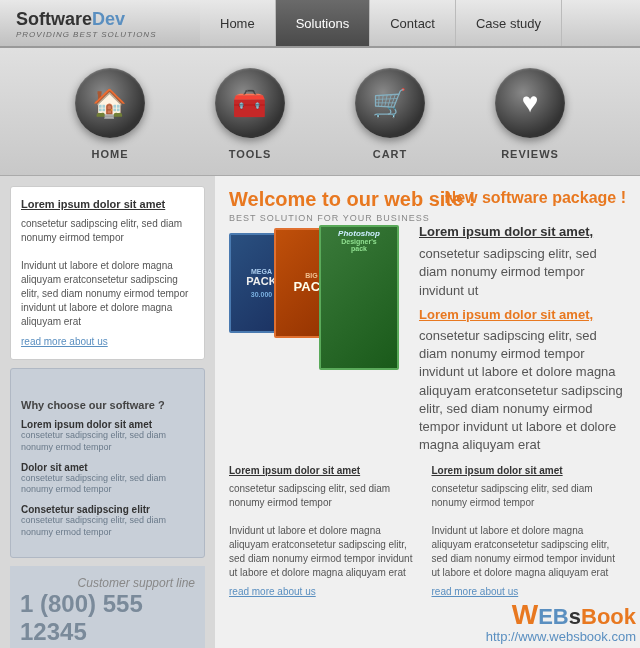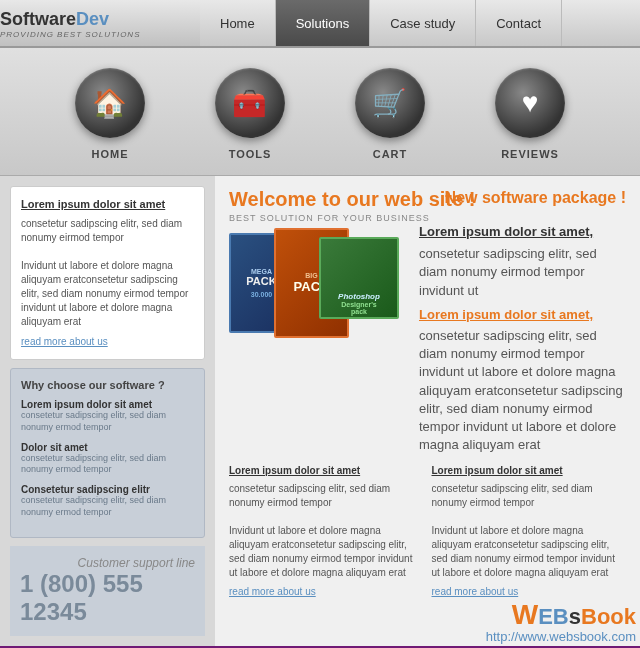--- a/index.html
+++ b/index.html
@@ -11,20 +11,21 @@
       align-items: stretch;
       background: linear-gradient(to bottom, #e8e8e8, #c8c8c8);
       height: 48px;
       border-bottom: 2px solid #999;
     }
     #logo-area {
       width: 200px;
       display: flex;
       flex-direction: column;
       justify-content: center;
+      padding-left: 16px;
       background: linear-gradient(to bottom, #e8e8e8, #c0c0c0);
     }
     #logo-title {
       font-size: 20px;
       font-weight: bold;
       color: #333;
     }
     #logo-title span { color: #5a8fc0; }
     #logo-subtitle {
       font-size: 8px;
@@ -130,20 +131,21 @@
       background: #c8cfd8;
       border: 1px solid #b0b8c4;
       border-radius: 3px;
       padding: 10px;
       margin-bottom: 8px;
     }
     .sidebar-why h3 {
       font-size: 11px;
       color: #444;
       margin-bottom: 8px;
+      margin-top: 20px;
     }
     .why-item { margin-bottom: 8px; }
     .why-item .why-title {
       font-weight: bold;
       color: #333;
       font-size: 10px;
     }
     .why-item .why-text {
       color: #6a7a8a;
       font-size: 9px;
@@ -221,33 +223,33 @@
       font-size: 9px;
       color: #f0a060;
       font-weight: bold;
       text-align: center;
       position: absolute;
       left: 45px;
       top: 5px;
       border-radius: 2px;
     }
     .box-photoshop {
-      width: 80px; height: 82px;
+      width: 80px; height: 145px;
       background: linear-gradient(135deg, #3a7a3a, #1a5a1a);
       border: 2px solid #5aaa5a;
       display: flex;
-      align-items: flex-end;
+      align-items: flex-start;
       justify-content: center;
       font-size: 7px;
       color: #90e090;
       font-weight: bold;
       text-align: center;
       position: absolute;
       left: 90px;
-      top: 14px;
+      top: 2px;
       border-radius: 2px;
     }
 
     .content-desc {
       flex: 1;
       font-size: 13px;
       color: #555;
       line-height: 1.4;
     }
     .content-desc .desc-title {
@@ -329,22 +331,22 @@
 <body>
 
 <div id="header">
   <div id="logo-area">
     <div id="logo-title"><span style="color:#333;font-size:18px;font-weight:bold;">Software</span><span style="color:#5a8fc0;font-size:18px;font-weight:bold;">Dev</span></div>
     <div id="logo-subtitle">Providing Best Solutions</div>
   </div>
   <nav id="nav">
     <a class="nav-item">Home</a>
     <a class="nav-item active">Solutions</a>
+    <a class="nav-item">Contact</a>
     <a class="nav-item">Case study</a>
-    <a class="nav-item">Contact</a>
   </nav>
 </div>
 
 <div id="icon-section">
   <div class="icon-item">
     <div class="icon-circle">🏠</div>
     <span class="icon-label">HOME</span>
   </div>
   <div class="icon-item">
     <div class="icon-circle">🧰</div>

